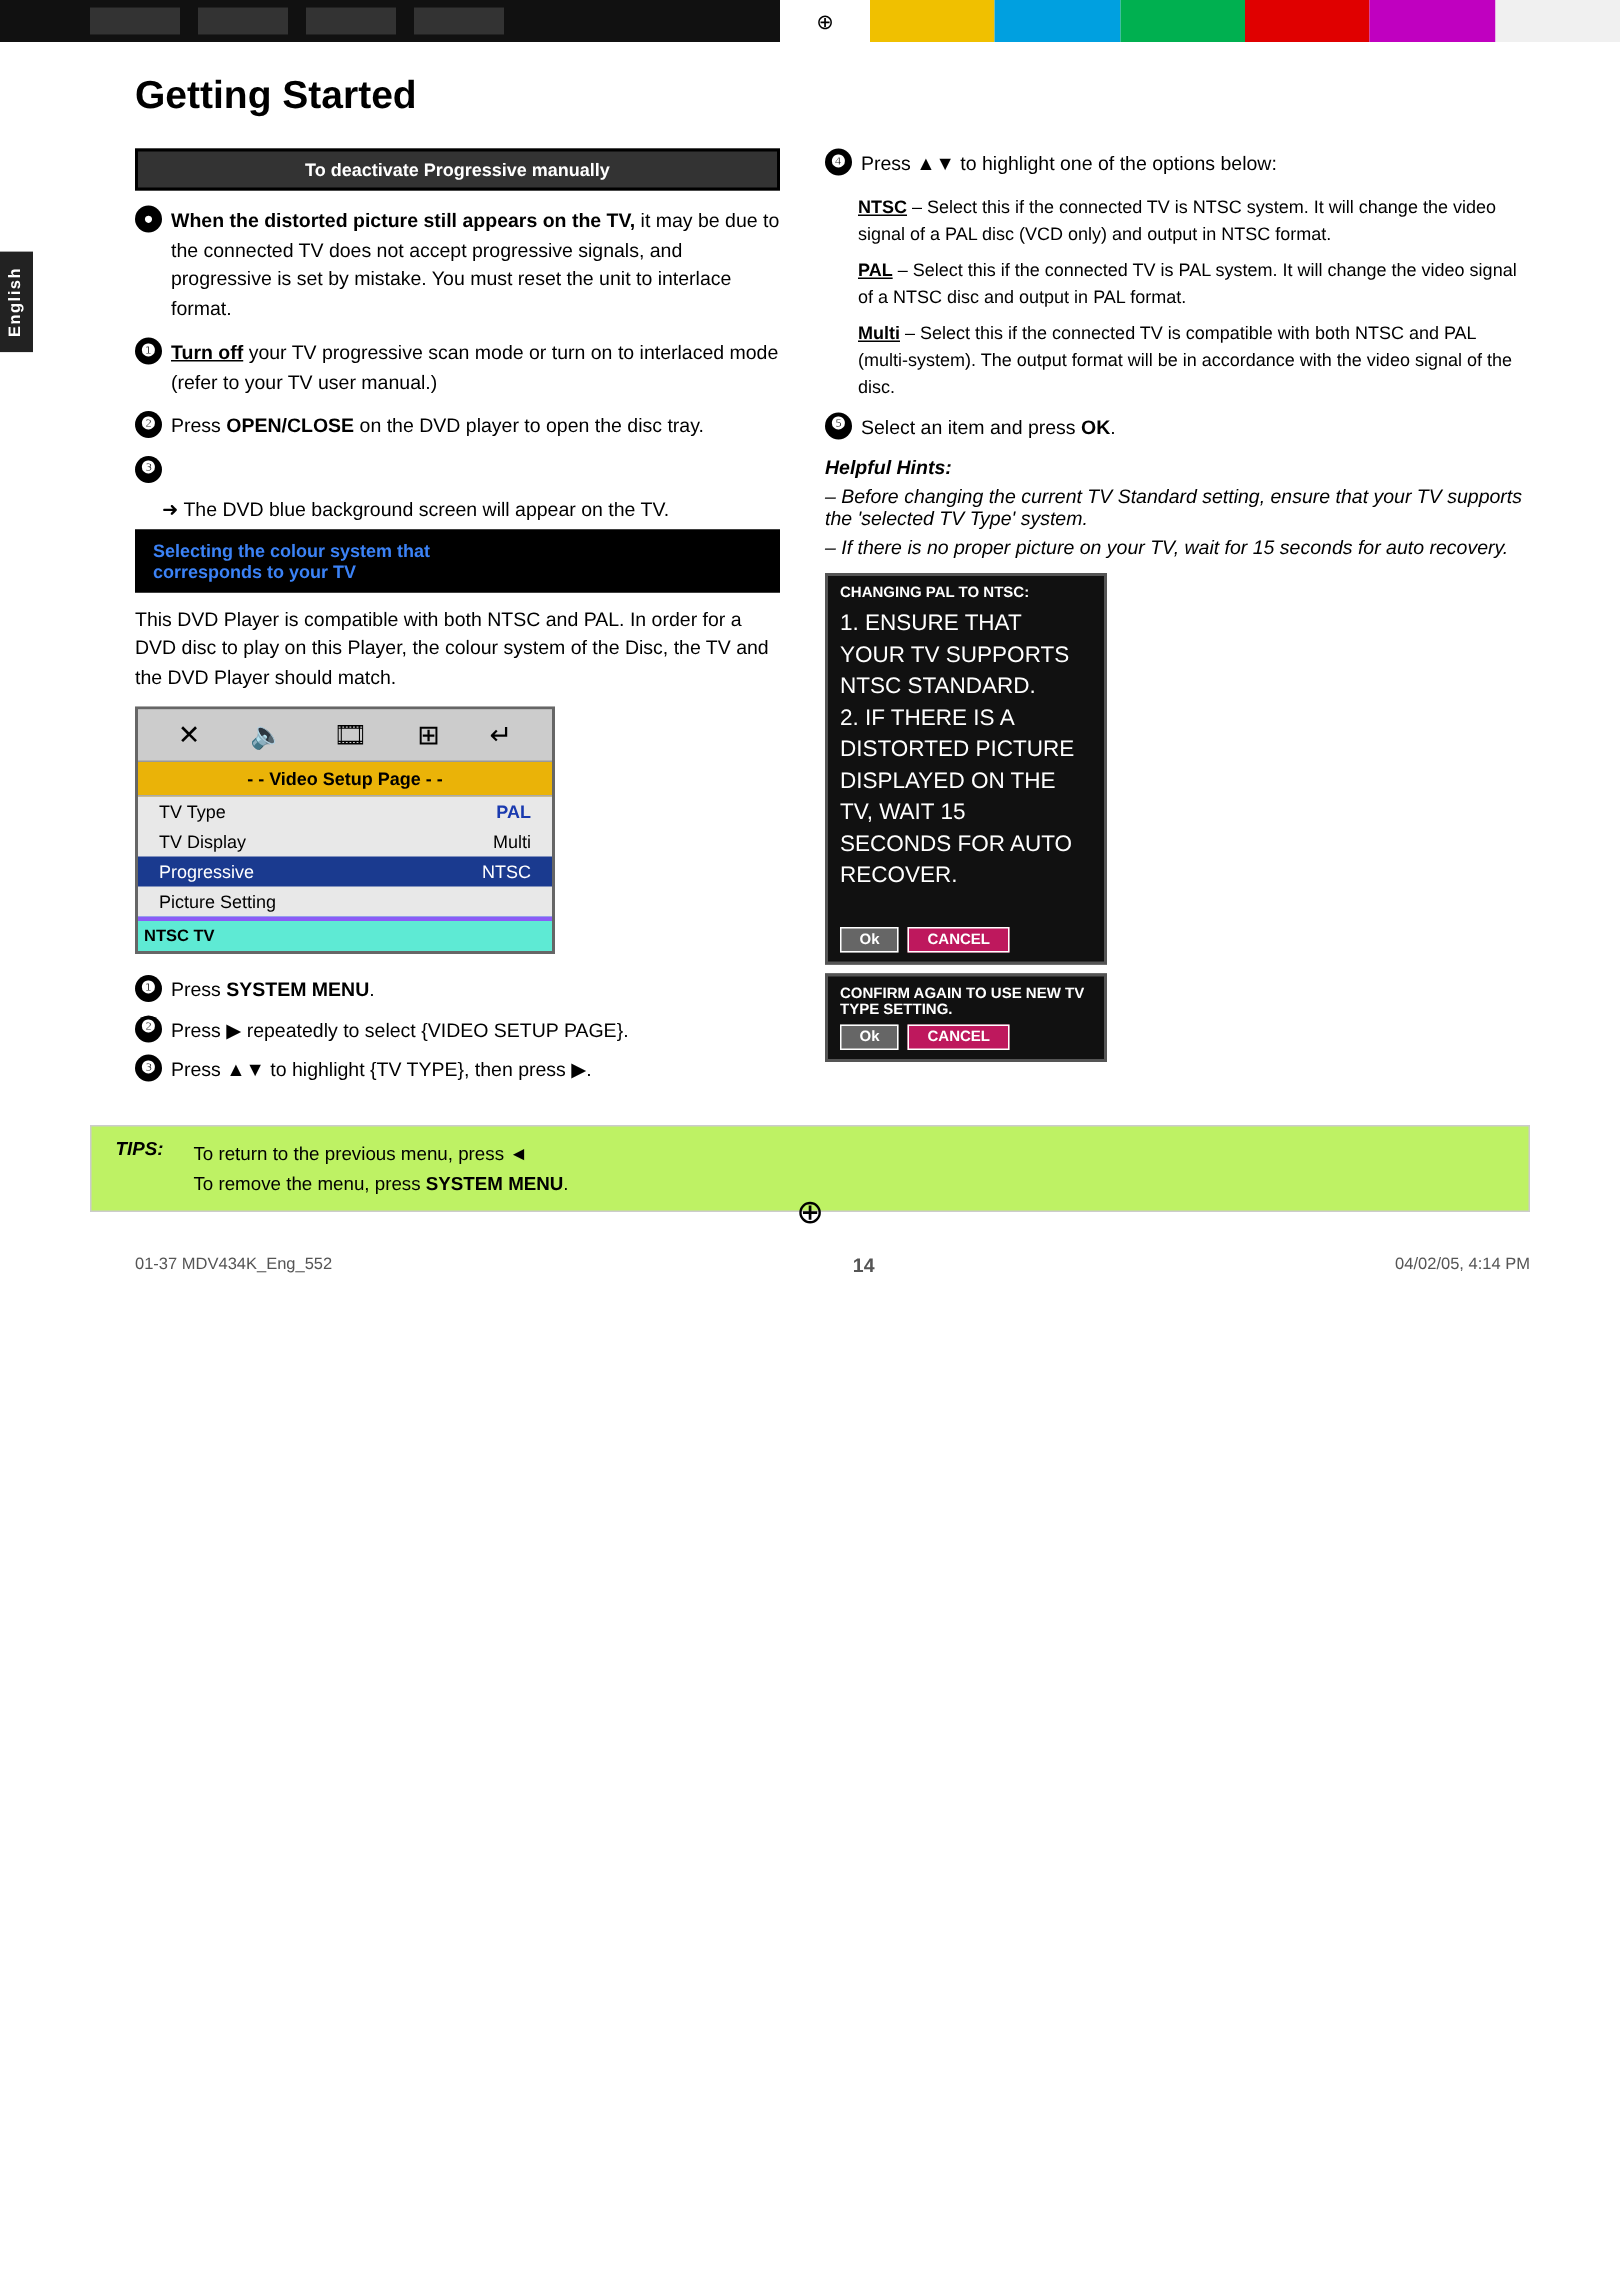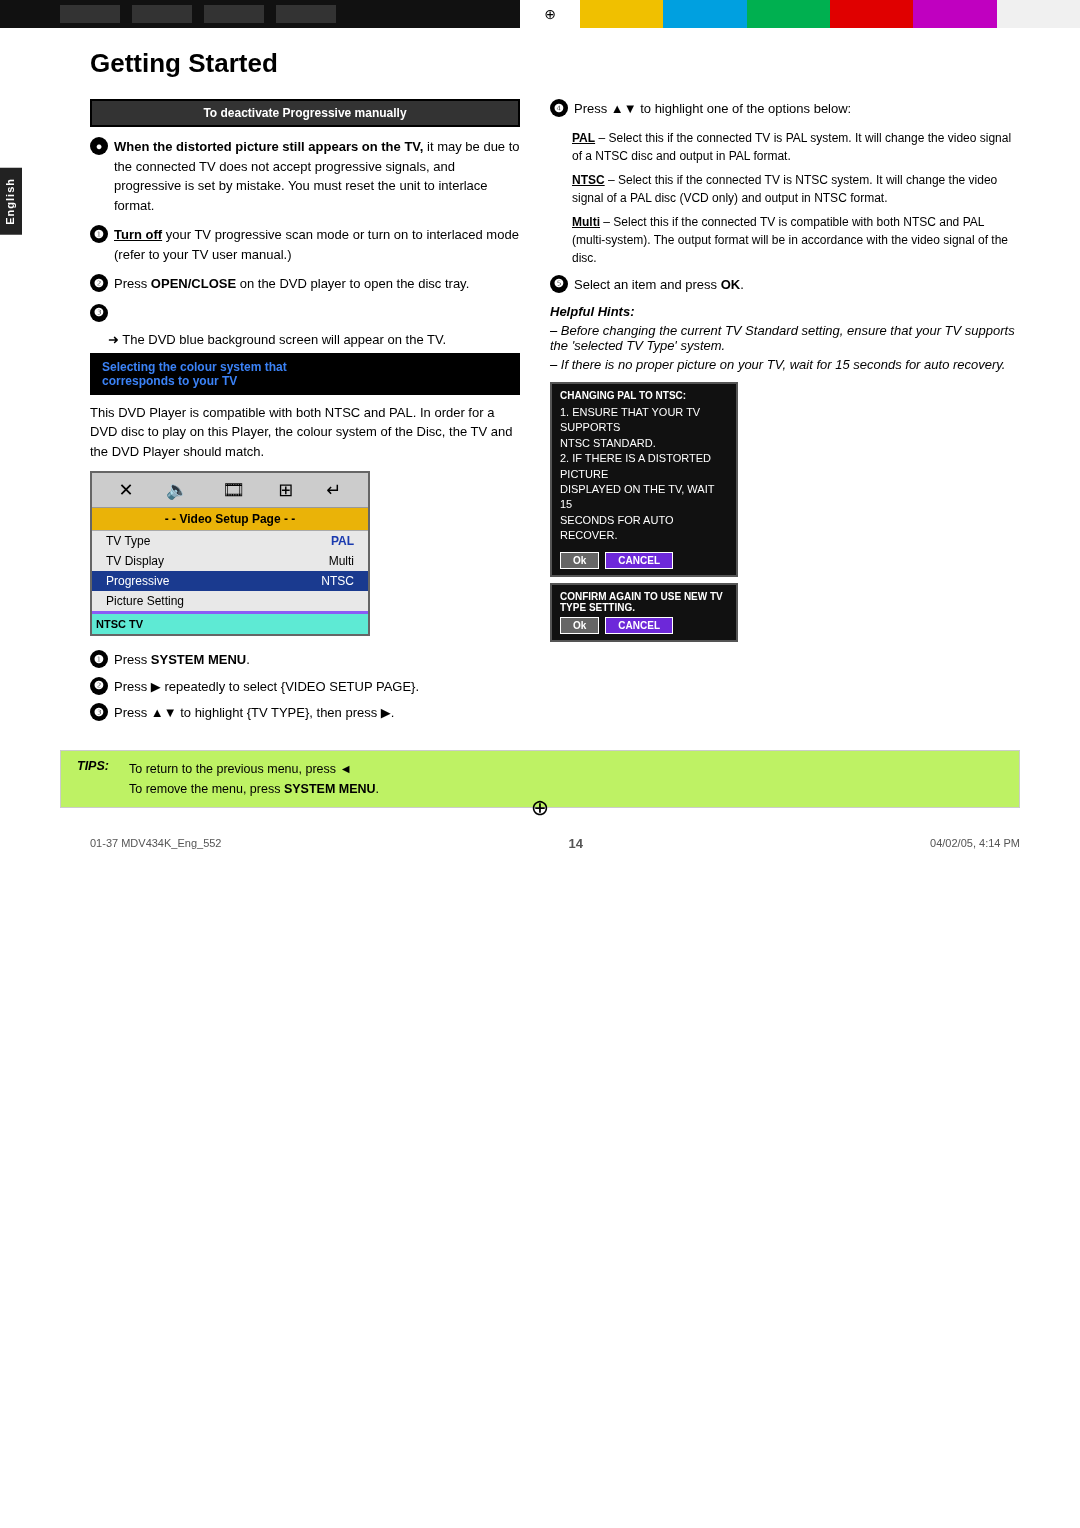--- a/index.html
+++ b/index.html
@@ -213,31 +213,31 @@
       margin-bottom: 6px;
       width: 188px;
     }
     .dialog-box-title {
       font-weight: bold;
       margin-bottom: 4px;
       font-size: 10px;
       text-transform: uppercase;
     }
     .dialog-box-body {
-      font-size: 11px;
-      margin-bottom: 8px;
+      font-size: 15px;
+      margin-bottom: 24px;
       line-height: 1.4;
     }
     .dialog-buttons {
       display: flex;
       gap: 6px;
     }
     .dialog-btn {
       border: 1px solid #fff;
-      background: #6d28d9;
+      background: #be185d;
       color: #fff;
       font-size: 10px;
       padding: 2px 12px;
       font-weight: bold;
     }
     .dialog-btn.selected {
       background: #666;
     }
 
     
@@ -440,25 +440,25 @@
     </div>
 
     <div class="right-col">
 
       <div class="step">
         <span class="step-circle">❹</span>
         <span>Press ▲▼ to highlight one of the options below:</span>
       </div>
 
       <div class="right-note indent">
+        <span class="bold underline">NTSC</span><span> – Select this if the connected TV is NTSC system. It will change the video signal of a PAL disc (VCD only) and output in NTSC format.</span>
+      </div>
+
+      <div class="right-note indent">
         <span class="bold underline">PAL</span><span> – Select this if the connected TV is PAL system. It will change the video signal of a NTSC disc and output in PAL format.</span>
-      </div>
-
-      <div class="right-note indent">
-        <span class="bold underline">NTSC</span><span> – Select this if the connected TV is NTSC system. It will change the video signal of a PAL disc (VCD only) and output in NTSC format.</span>
       </div>
 
       <div class="right-note indent">
         <span class="bold underline">Multi</span><span> – Select this if the connected TV is compatible with both NTSC and PAL (multi-system). The output format will be in accordance with the video signal of the disc.</span>
       </div>
 
       <div class="step" style="margin-top:8px;">
         <span class="step-circle">❺</span>
         <span>
           <span>Select an item and press </span><span class="bold">OK</span>.

